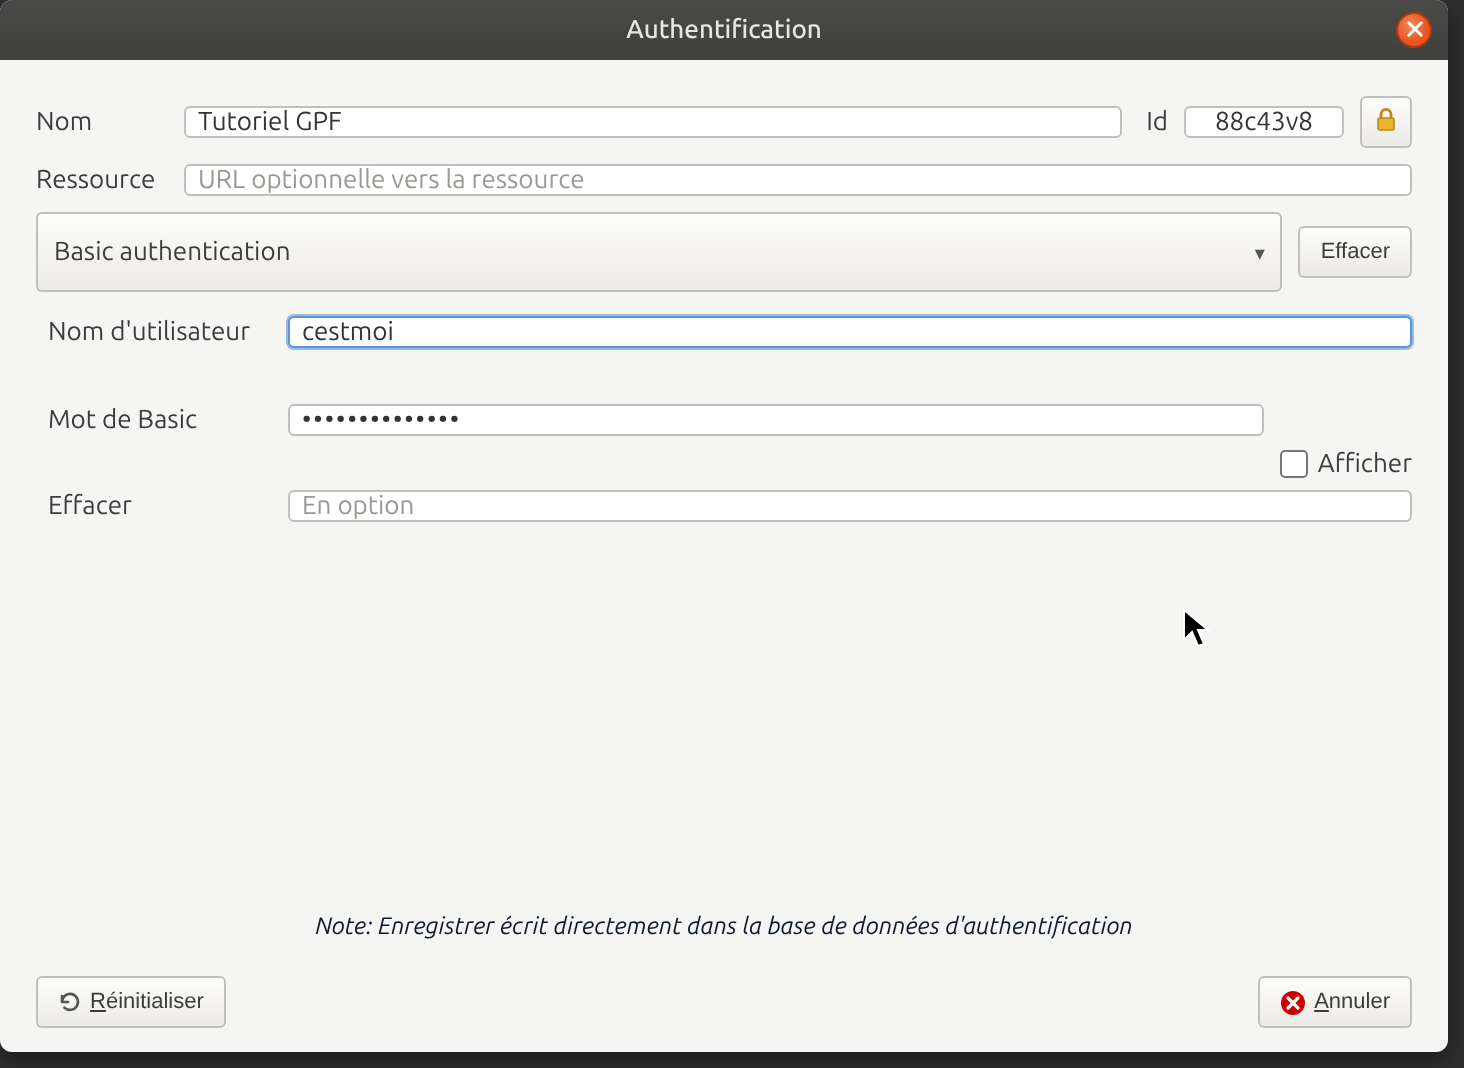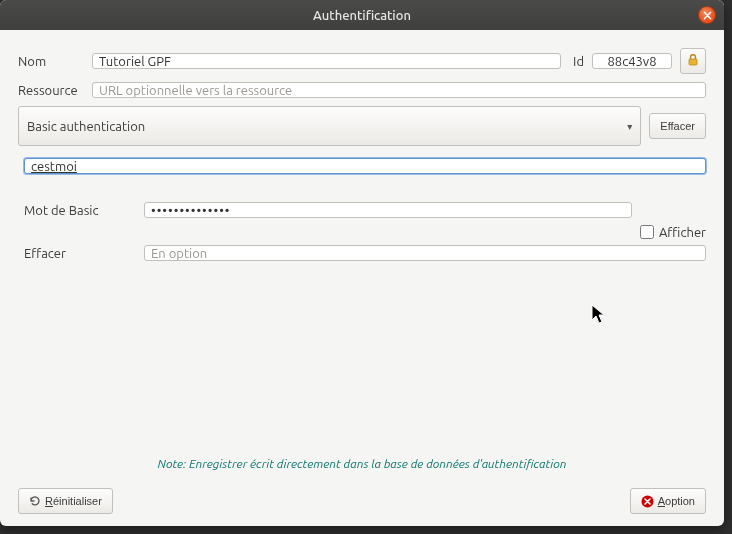--- a/index.html
+++ b/index.html
@@ -108,21 +108,21 @@
     }
     .cred-section { margin-top: 4px; padding-left: 6px; display: flex; flex-direction: column; gap: 6px; }
     .cred-row { display: flex; align-items: center; gap: 8px; }
     .cred-input { flex: 1; }
     .cb-label { display: flex; align-items: center; gap: 5px; cursor: pointer; margin-top: 45px; }
     .cb-label input { width: 14px; height: 14px; }
     .spacer { flex: 1; }
     .note {
       text-align: center;
       font-style: italic;
-      color: #0f766e;
+      color: #0f172a;
       font-size: 12px;
       margin-bottom: 6px;
     }
     .footer {
       display: flex;
       align-items: center;
       gap: 6px;
       padding-top: 4px;
     }
     .footer .spacer2 { flex: 1; }
@@ -178,21 +178,22 @@
         <span>Basic authentication</span>
         <span class="dropdown-arrow">▾</span>
       </div>
       <button class="btn">
         <span>Effacer</span>
       </button>
     </div>
 
     <div class="cred-section">
       <div class="cred-row">
-        <input type="text" class="cred-input" style="border-color: rgb(92, 148, 214); box-shadow: rgba(92, 148, 214, 0.6) 0px 0px 0px 1px; text-decoration: underline;" value="cestmoi">
+        <span class="label-wide">Nom d'utilisateur</span>
+        <input type="text" class="cred-input" style="border-color: rgb(92, 148, 214); box-shadow: rgba(92, 148, 214, 0.6) 0px 0px 0px 1px;" value="cestmoi">
       </div>
       <div class="cred-row">
         <span class="label-wide">Mot de Basic</span>
         <input type="text" class="cred-input" style="letter-spacing: 1px;" value="••••••••••••••">
         <label class="cb-label">
           <input type="checkbox" style="">
           <span>Afficher</span>
         </label>
       </div>
       <div class="cred-row">
@@ -215,21 +216,21 @@
         <span><span class="underline">R</span><span>éinitialiser</span></span>
       </button>
       <div class="spacer2"></div>
       <button class="btn">
         <span class="cancel-icon">
           <svg width="13" height="13" viewBox="0 0 13 13">
               <circle cx="6.5" cy="6.5" r="6"></circle>
               <path d="M4 4l5 5M9 4l-5 5" stroke="#fff" stroke-width="1.6" stroke-linecap="round"></path>
             </svg>
         </span>
-        <span><span class="underline">A</span><span>option</span></span>
+        <span><span class="underline">A</span><span>nnuler</span></span>
       </button>
     </div>
 
   </div>
 </div>
 
 <div class="cursor">
   <svg width="16" height="22" viewBox="0 0 16 22">
       <path d="M1 1 L1 16 L5 12 L8 19 L11 18 L8 11 L13 11 Z" fill="#000" stroke="#fff" stroke-width="1"></path>
     </svg>

